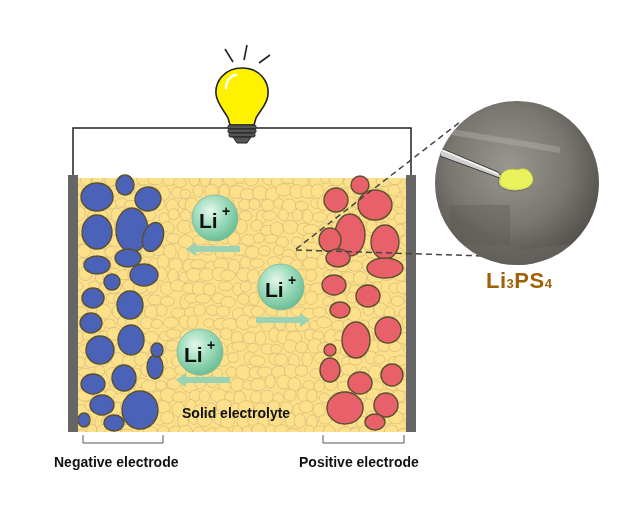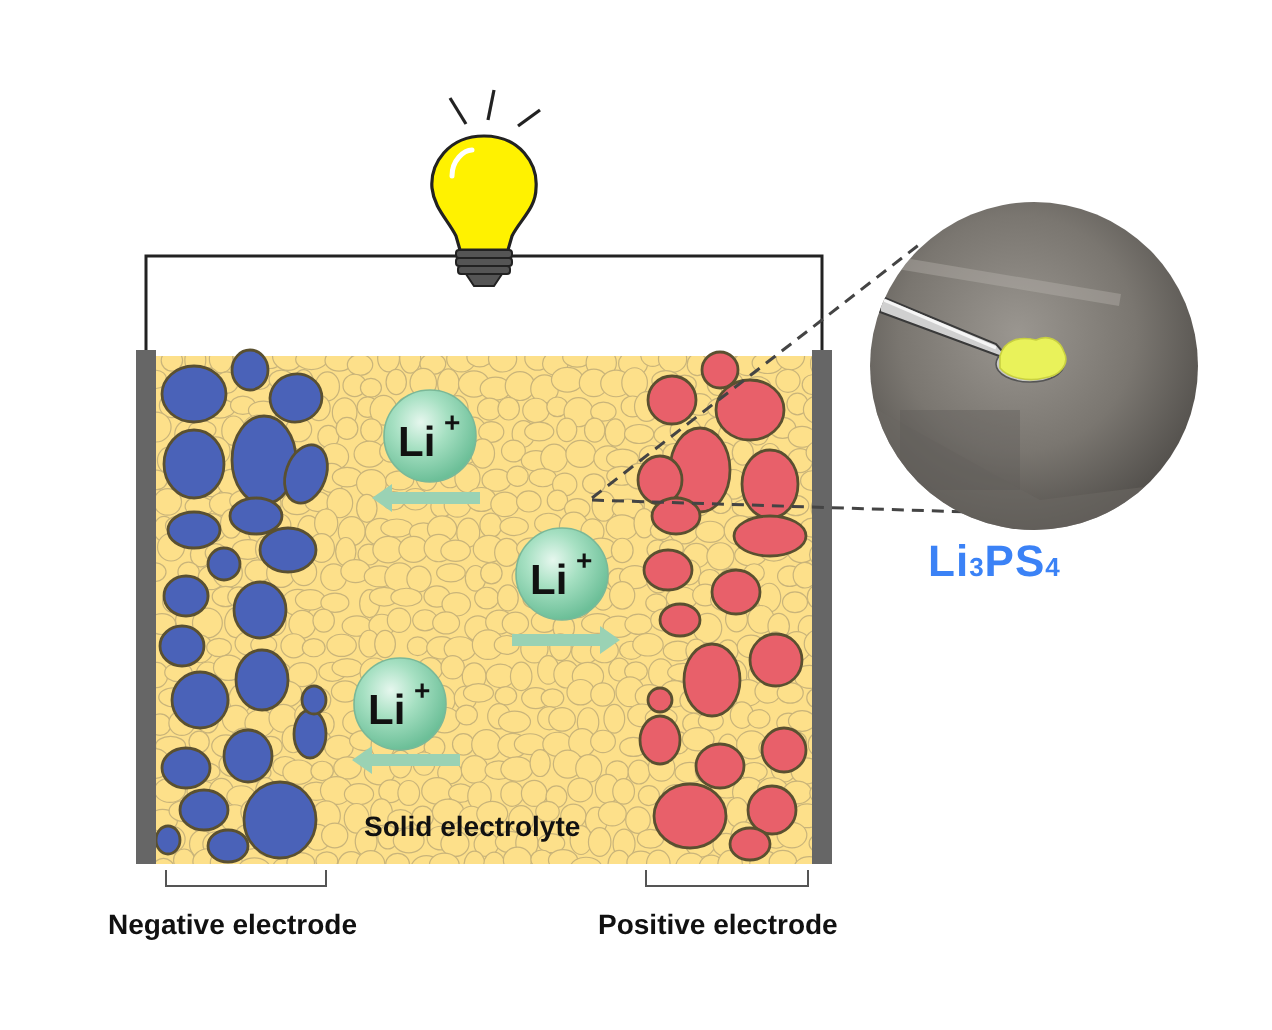--- a/index.html
+++ b/index.html
@@ -1,20 +1,20 @@
 <!DOCTYPE html>
 <html><head>
 <meta charset="utf-8">
 <style>
   html, body { margin: 0; padding: 0; background: #ffffff; }
   body { width: 636px; height: 515px; position: relative; overflow: hidden; font-family: "Liberation Sans", sans-serif; }
   #diagram { position: absolute; left: 0; top: 0; width: 636px; height: 515px; }
   .label { font-family: "Liberation Sans", sans-serif; font-weight: bold; fill: #111; }
   .ion-text { font-family: "Liberation Sans", sans-serif; font-weight: bold; fill: #111; }
-  .formula { position: absolute; left: 464px; top: 268px; font-family: "Liberation Sans", sans-serif; font-weight: bold; font-size: 22px; color: #3b82f6; letter-spacing: 0.5px; }
+  .formula { position: absolute; left: 486px; top: 268px; font-family: "Liberation Sans", sans-serif; font-weight: bold; font-size: 22px; color: #a16207; letter-spacing: 0.5px; }
   .formula .sub { font-size: 13px; }
 </style>
 </head>
 <body>
 
 <svg id="diagram" viewBox="0 0 636 515" xmlns="http://www.w3.org/2000/svg">
   <defs>
     <radialGradient id="ionGrad" cx="40%" cy="35%" r="65%">
       <stop offset="0%" stop-color="#e6f7ee"></stop>
       <stop offset="45%" stop-color="#a6e0c2"></stop>

